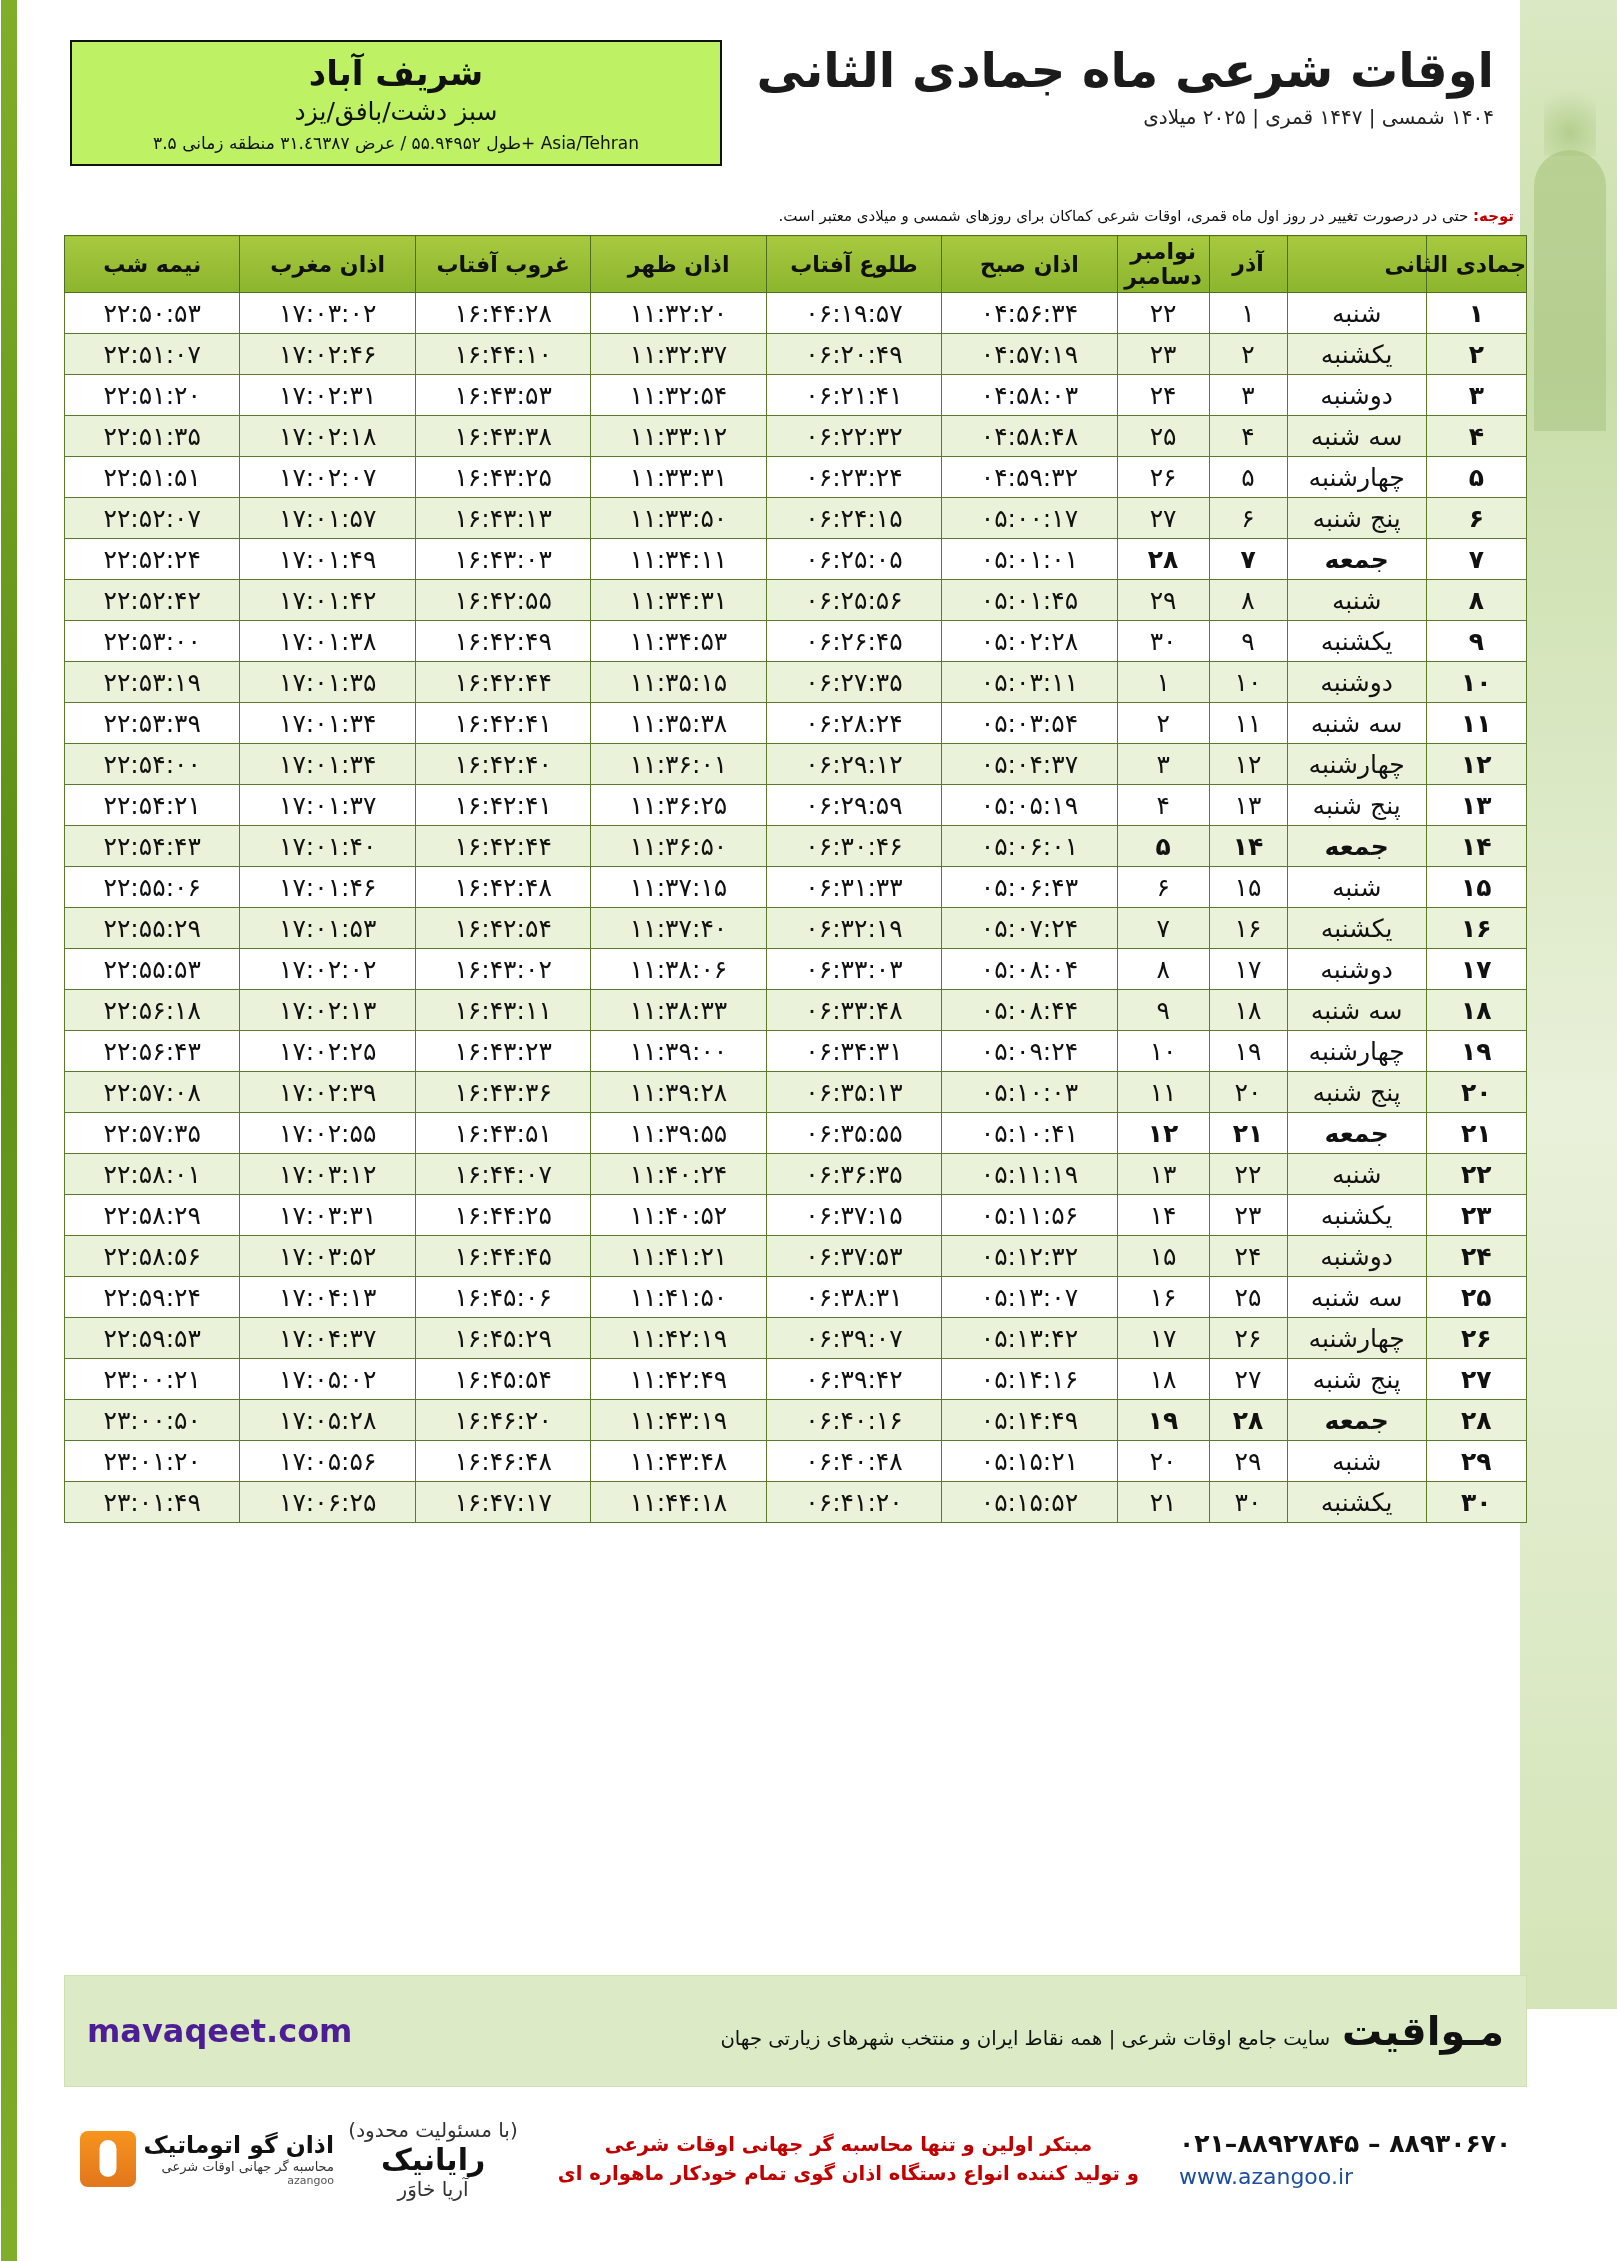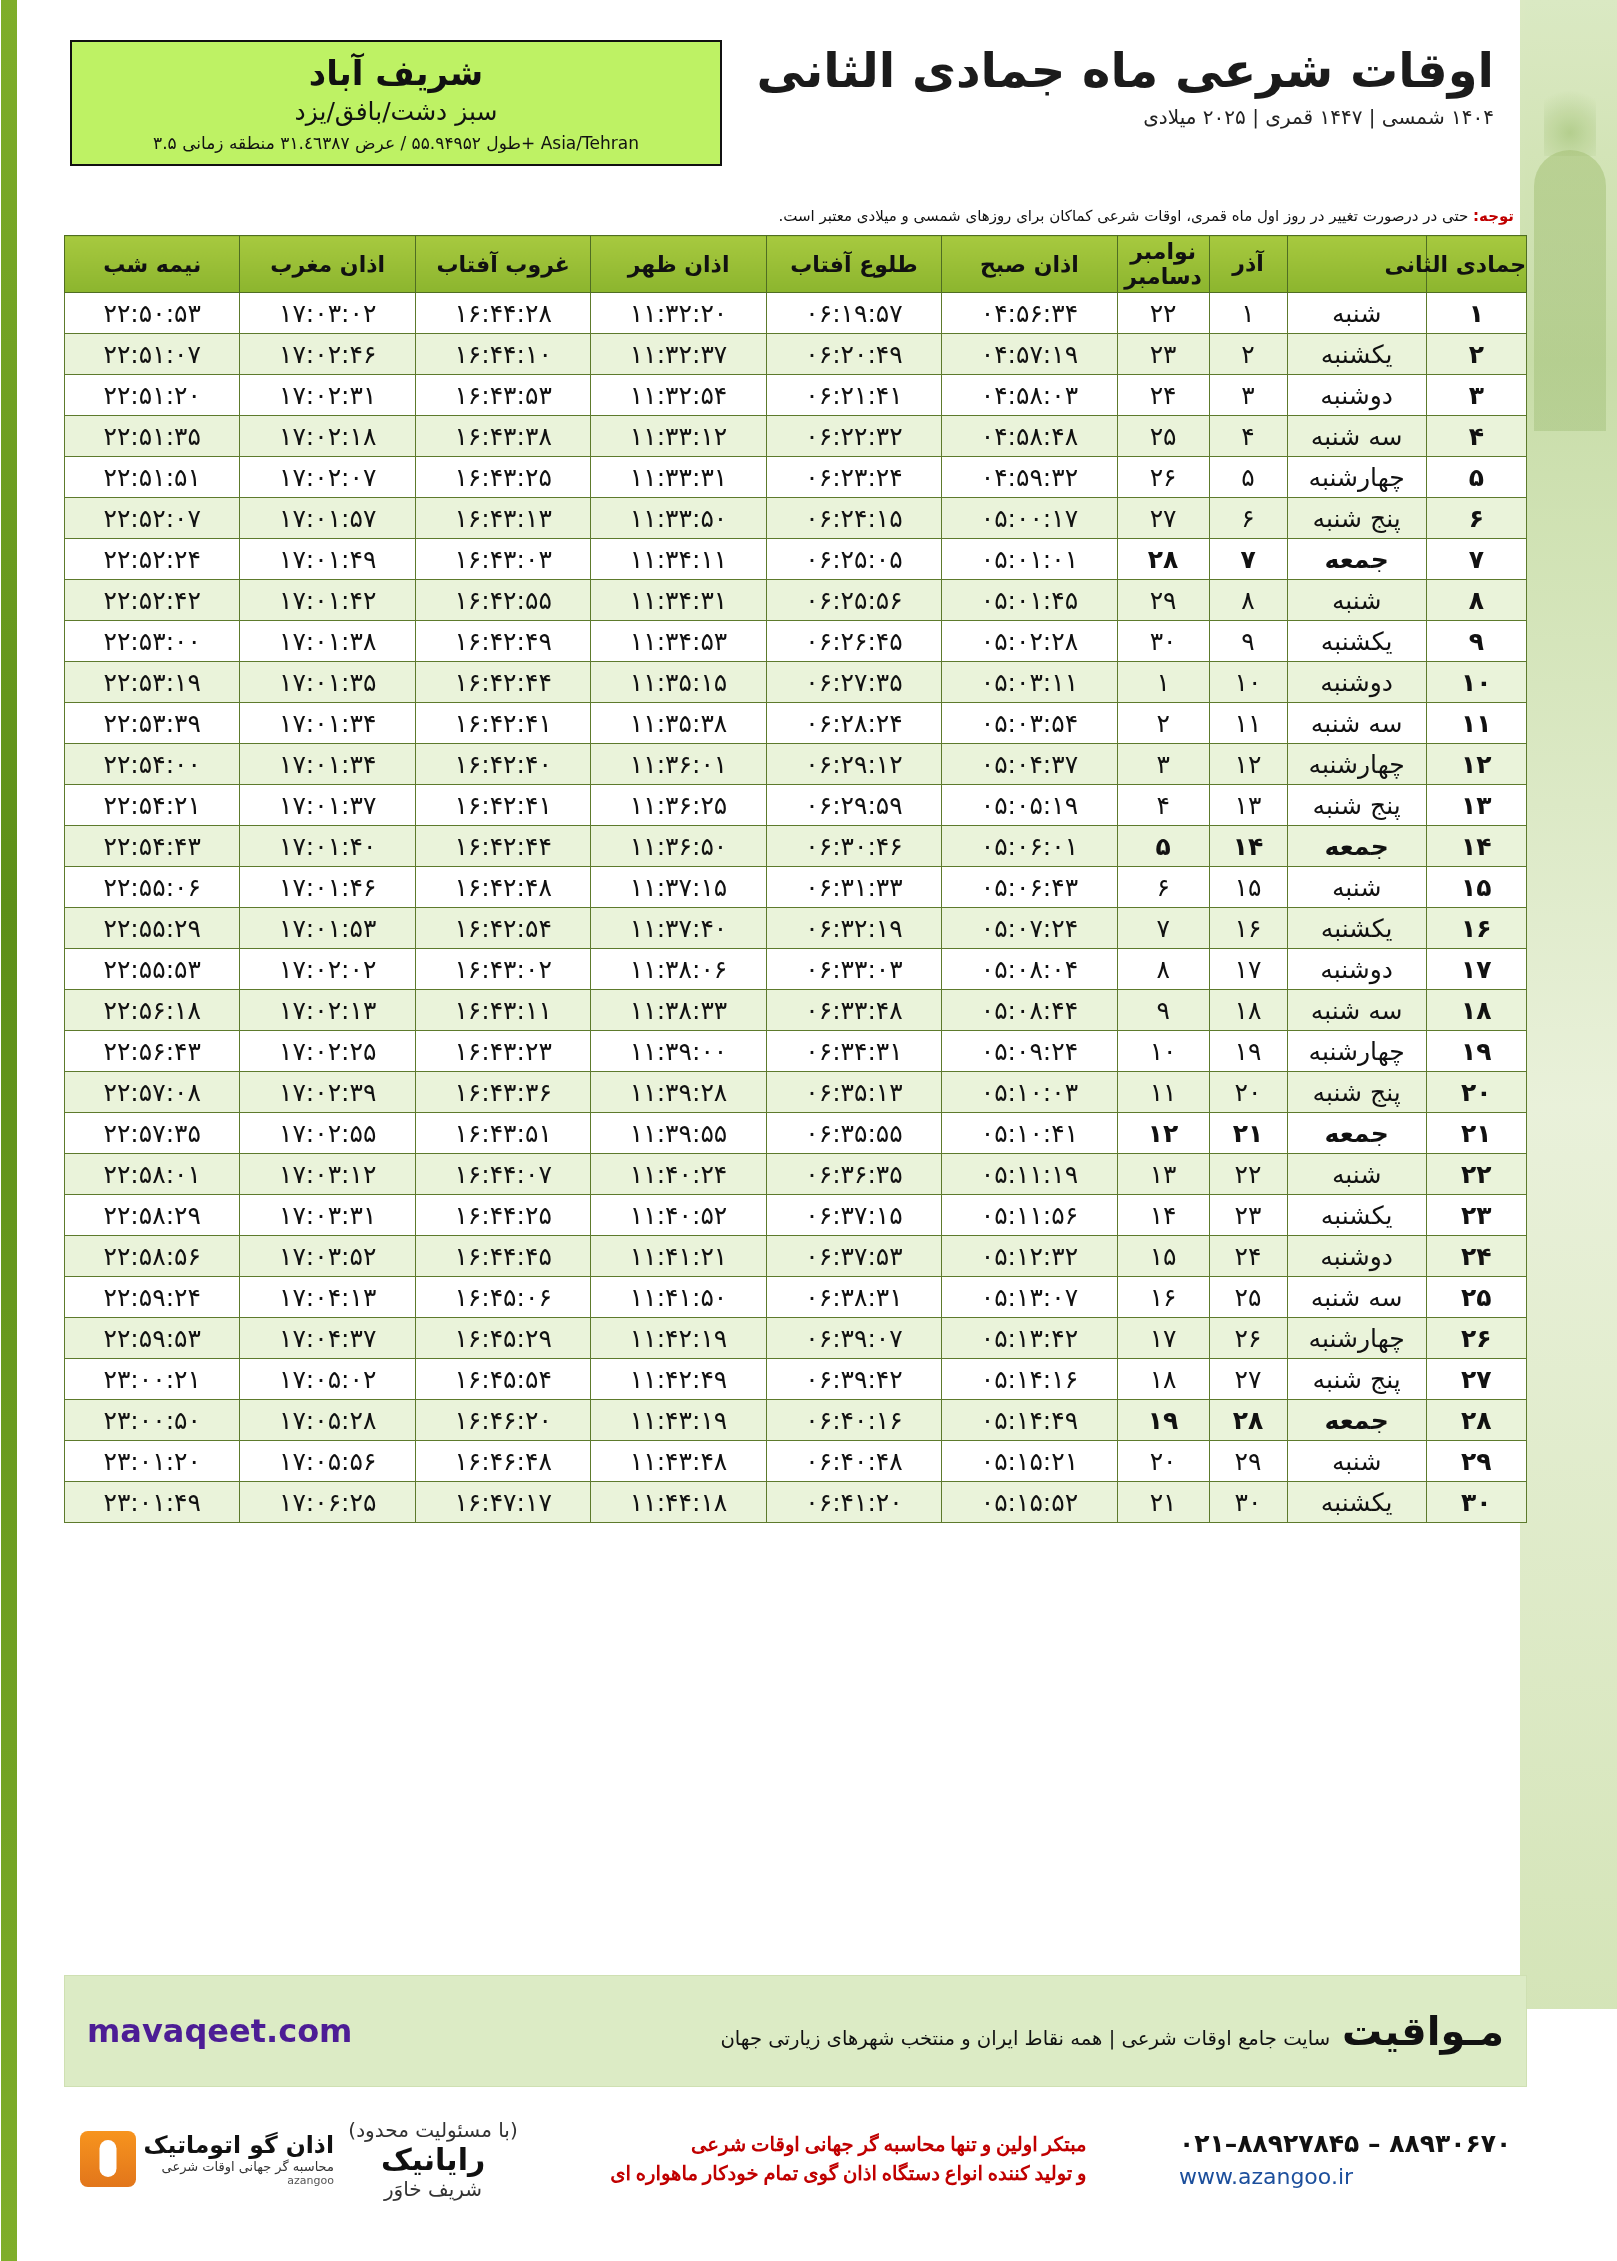--- a/index.html
+++ b/index.html
@@ -116,21 +116,21 @@
   .brand-url { font-size: 32px; font-weight: bold; color: #4c1d95; direction: ltr; text-align: center; }
 
   .footer-bottom {
     position: absolute; left: 64px; right: 91px; top: 2097px; height: 124px;
     display: flex; align-items: center; justify-content: space-between;
     padding: 0 15.7px; box-sizing: border-box;
   }
   .phone-block { text-align: left; direction: ltr; }
   .phone { font-size: 25px; font-weight: bold; color: #111; }
   .website { font-size: 22px; color: #1c4f9c; margin-top: 5.2px; }
-  .slogan { direction: rtl; font-family: Liberation Serif, serif; }
+  .slogan { text-align: center; direction: rtl; }
   .slogan div { font-size: 19.6px; color: #c00000; line-height: 1.5; font-weight: bold; }
   .logos { display: flex; align-items: center; gap: 14.4px; }
   .logo-rayanik { text-align: center; direction: rtl; }
   .logo-rayanik .r1 { font-size: 20px; color: #333; }
   .logo-rayanik .r2 { font-size: 30px; font-weight: bold; color: #111; }
   .logo-azangoo { display: flex; align-items: center; gap: 7.8px; direction: rtl; }
   .az-mark {
     width: 56px; height: 56px; border-radius: 7.8px;
     background: linear-gradient(to bottom, #f7941e, #e2761b);
     position: relative;
@@ -576,21 +576,21 @@
       <div class="website">www.azangoo.ir</div>
     </div>
     <div class="slogan">
       <div>مبتکر اولین و تنها محاسبه گر جهانی اوقات شرعی</div>
       <div>و تولید کننده انواع دستگاه اذان گوی تمام خودکار ماهواره ای</div>
     </div>
     <div class="logos">
       <div class="logo-rayanik">
         <div class="r1">(با مسئولیت محدود)</div>
         <div class="r2">رایانیک</div>
-        <div class="r1">شریف خاوَر</div>
+        <div class="r1">آریا خاوَر</div>
       </div>
       <div class="logo-azangoo">
         <div class="az-text">
           <div class="a1">اذان گو اتوماتیک</div>
           <div class="a2">محاسبه گر جهانی اوقات شرعی</div>
           <div class="a3">azangoo</div>
         </div>
         <div class="az-mark"></div>
       </div>
     </div>

